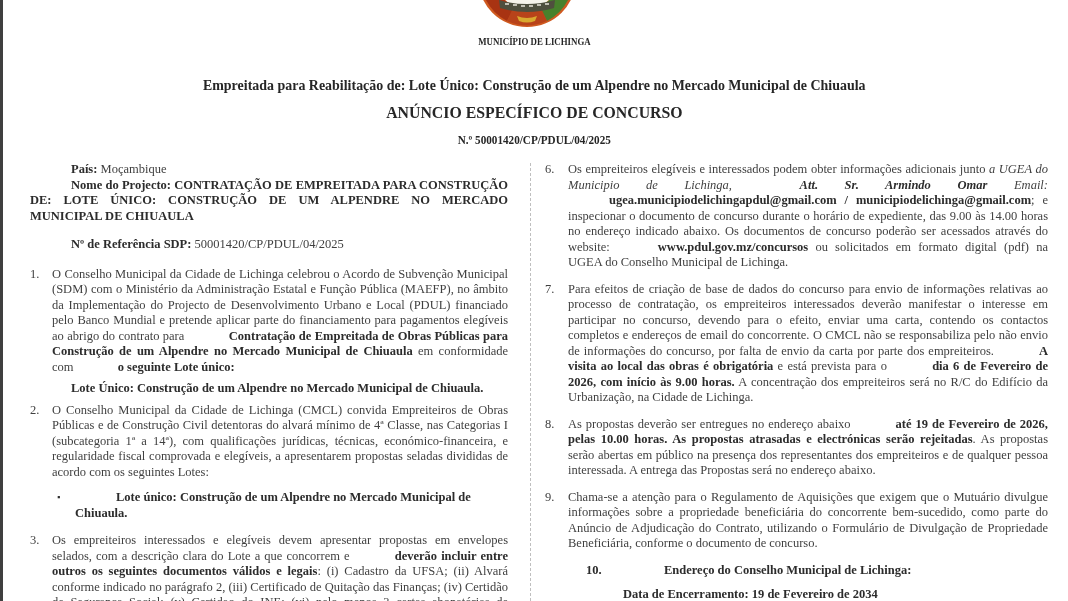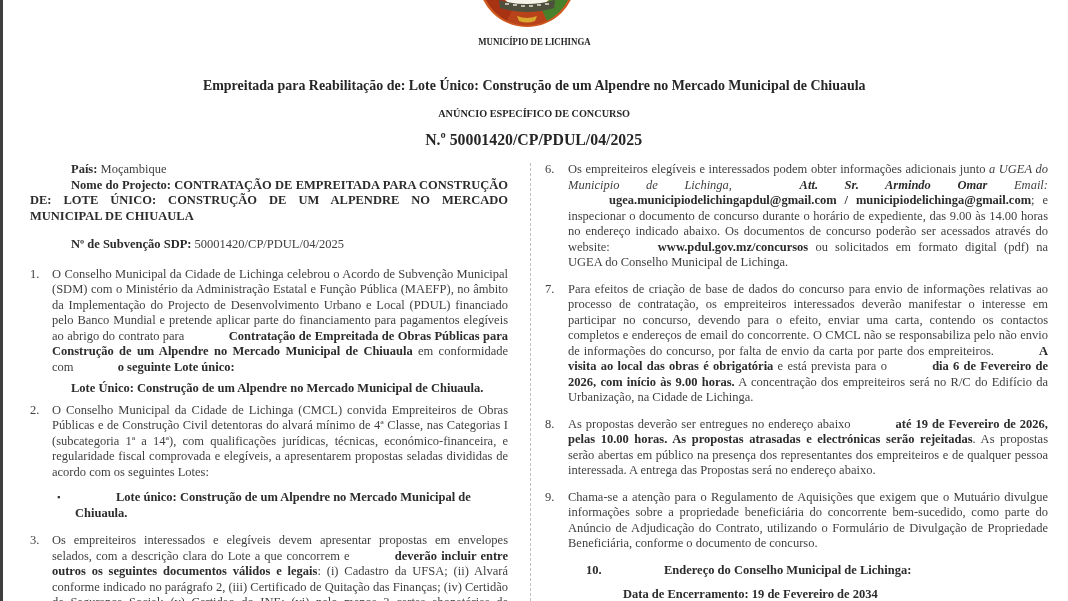--- a/index.html
+++ b/index.html
@@ -14,22 +14,22 @@
     line-height:15.5px;
   }
   .edge-bar{position:absolute;left:0;top:0;width:3px;height:100%;background:#3f3f3f;}
   .emblem{position:absolute;left:477px;top:-72px;width:100px;height:102px;}
   .hdr{position:absolute;left:8px;right:8px;text-align:center;color:#262626;font-weight:bold;white-space:nowrap;}
   .cond{display:inline-block;transform:scaleX(0.93);transform-origin:50% 50%;white-space:nowrap;}
   .org{font-size:9.5px;line-height:11px;}
   .org1{top:37px;}
   .org2{top:48px;}
   .subject{top:76px;font-size:15px;line-height:18px;}
-  .title{top:103px;font-size:11px;line-height:20px;}
-  .number{top:130px;font-size:17px;line-height:20px;}
+  .title{top:103px;font-size:17px;line-height:20px;}
+  .number{top:130px;font-size:12px;line-height:20px;}
   .col{position:absolute;top:162px;}
   .col-left{left:30px;width:478px;}
   .col-right{left:545px;width:503px;}
   .divider{position:absolute;left:530px;top:163px;bottom:0;width:0;border-left:1px dashed #bfbfbf;}
   p{margin:0;}
   .just{text-align:justify;}
   .b{font-weight:bold;color:#2c2c2c;margin-left:41px;}
   .i{font-style:italic;}
   .p-ref{margin-top:13px;}
   .li{display:flex;align-items:flex-start;}
@@ -73,21 +73,21 @@
   <div class="hdr org org1"><span class="cond">MUNICÍPIO DE LICHINGA</span></div>
   <div class="hdr subject"><span class="cond">Empreitada para Reabilitação de: Lote Único: Construção de um Alpendre no Mercado Municipal de Chiuaula</span></div>
   <div class="hdr title"><span class="cond">ANÚNCIO ESPECÍFICO DE CONCURSO</span></div>
   <div class="hdr number"><span class="cond">N.º 50001420/CP/PDUL/04/2025</span></div>
 
   <div class="divider"></div>
 
   <div class="col col-left">
     <p><span class="b">País:</span><span> Moçambique</span></p>
     <p class="just"><span class="b">Nome do Projecto: CONTRATAÇÃO DE EMPREITADA PARA CONSTRUÇÃO DE: LOTE ÚNICO: CONSTRUÇÃO DE UM ALPENDRE NO MERCADO MUNICIPAL DE CHIUAULA</span></p>
-    <p class="p-ref"><span class="b">Nº de Subvenção SDP:</span><span> 50001420/CP/PDUL/04/2025</span></p>
+    <p class="p-ref"><span class="b">Nº de Referência SDP:</span><span> 50001420/CP/PDUL/04/2025</span></p>
 
     <div class="li li-1">
       <span class="num">1.</span>
       <div class="litext just"><span>O Conselho Municipal da Cidade de Lichinga celebrou o Acordo de Subvenção Municipal (SDM) com o Ministério da Administração Estatal e Função Pública (MAEFP), no âmbito da Implementação do Projecto de Desenvolvimento Urbano e Local (PDUL) financiado pelo Banco Mundial e pretende aplicar parte do financiamento para pagamentos elegíveis ao abrigo do contrato para </span><span class="b">Contratação de Empreitada de Obras Públicas para Construção de um Alpendre no Mercado Municipal de Chiuaula</span><span> em conformidade com </span><span class="b">o seguinte Lote único:</span></div>
     </div>
 
     <p class="p-lote"><span class="b">Lote Único: Construção de um Alpendre no Mercado Municipal de Chiuaula.</span></p>
 
     <div class="li li-2">
       <span class="num">2.</span>

